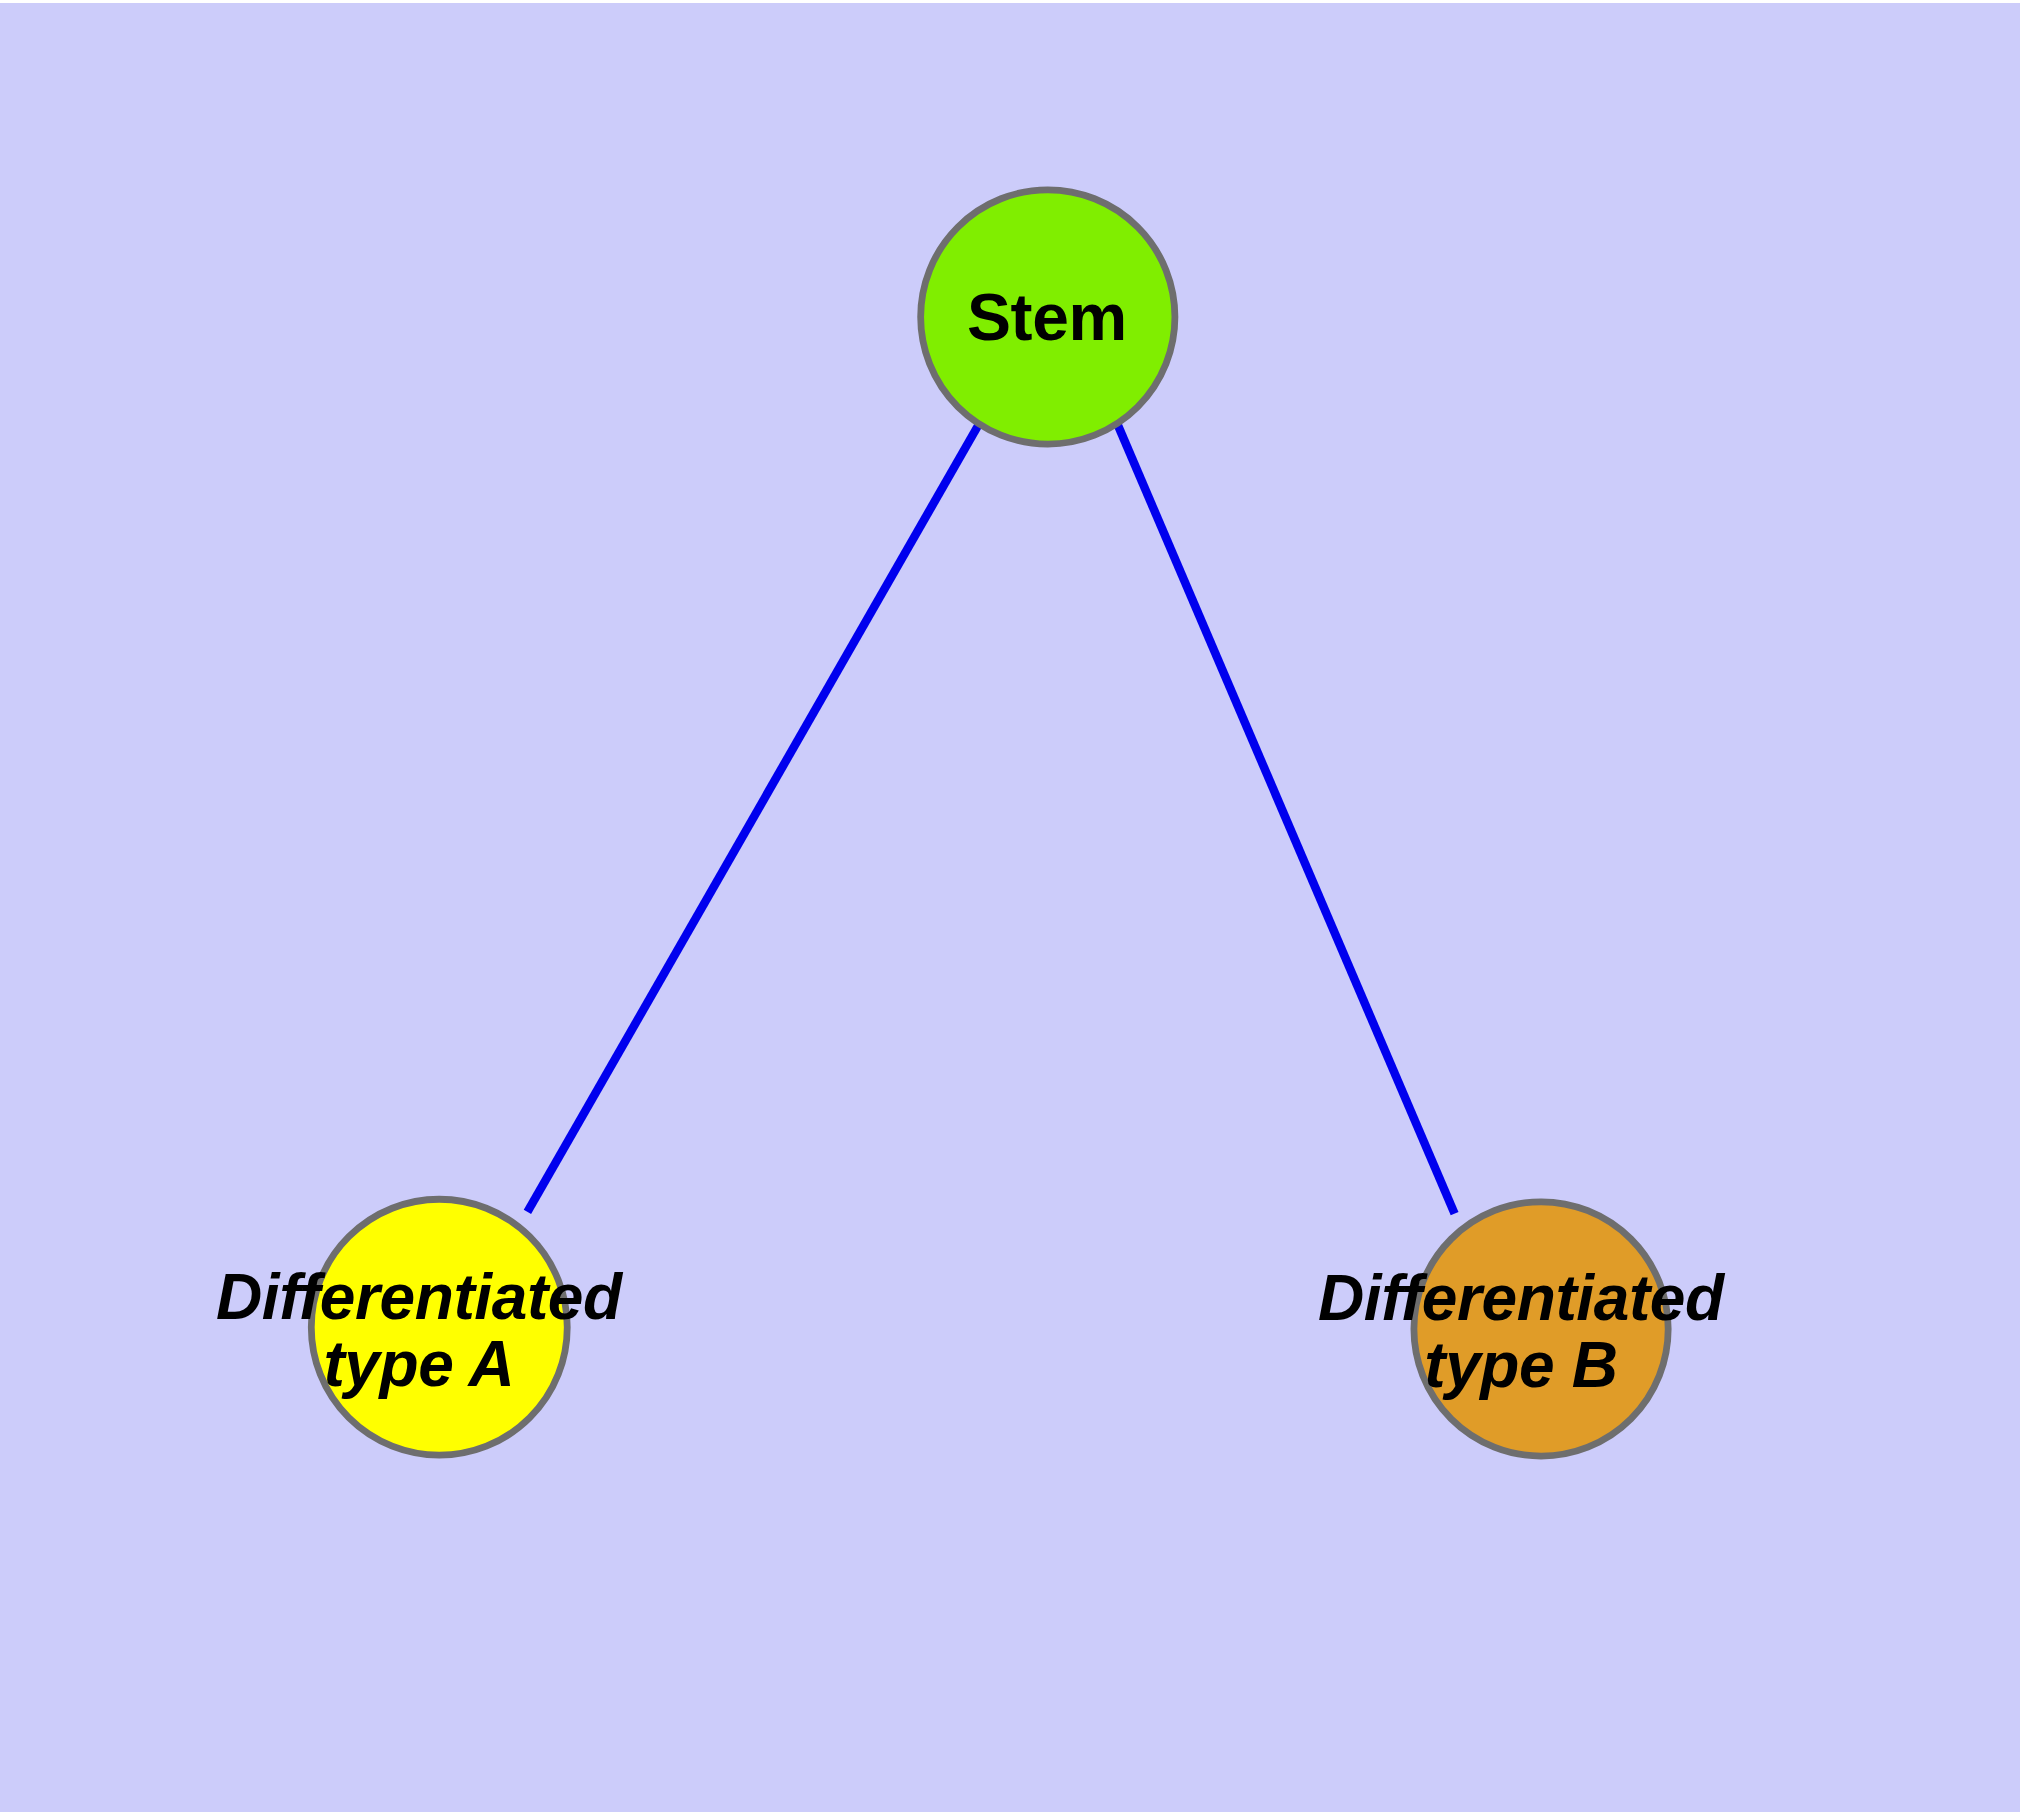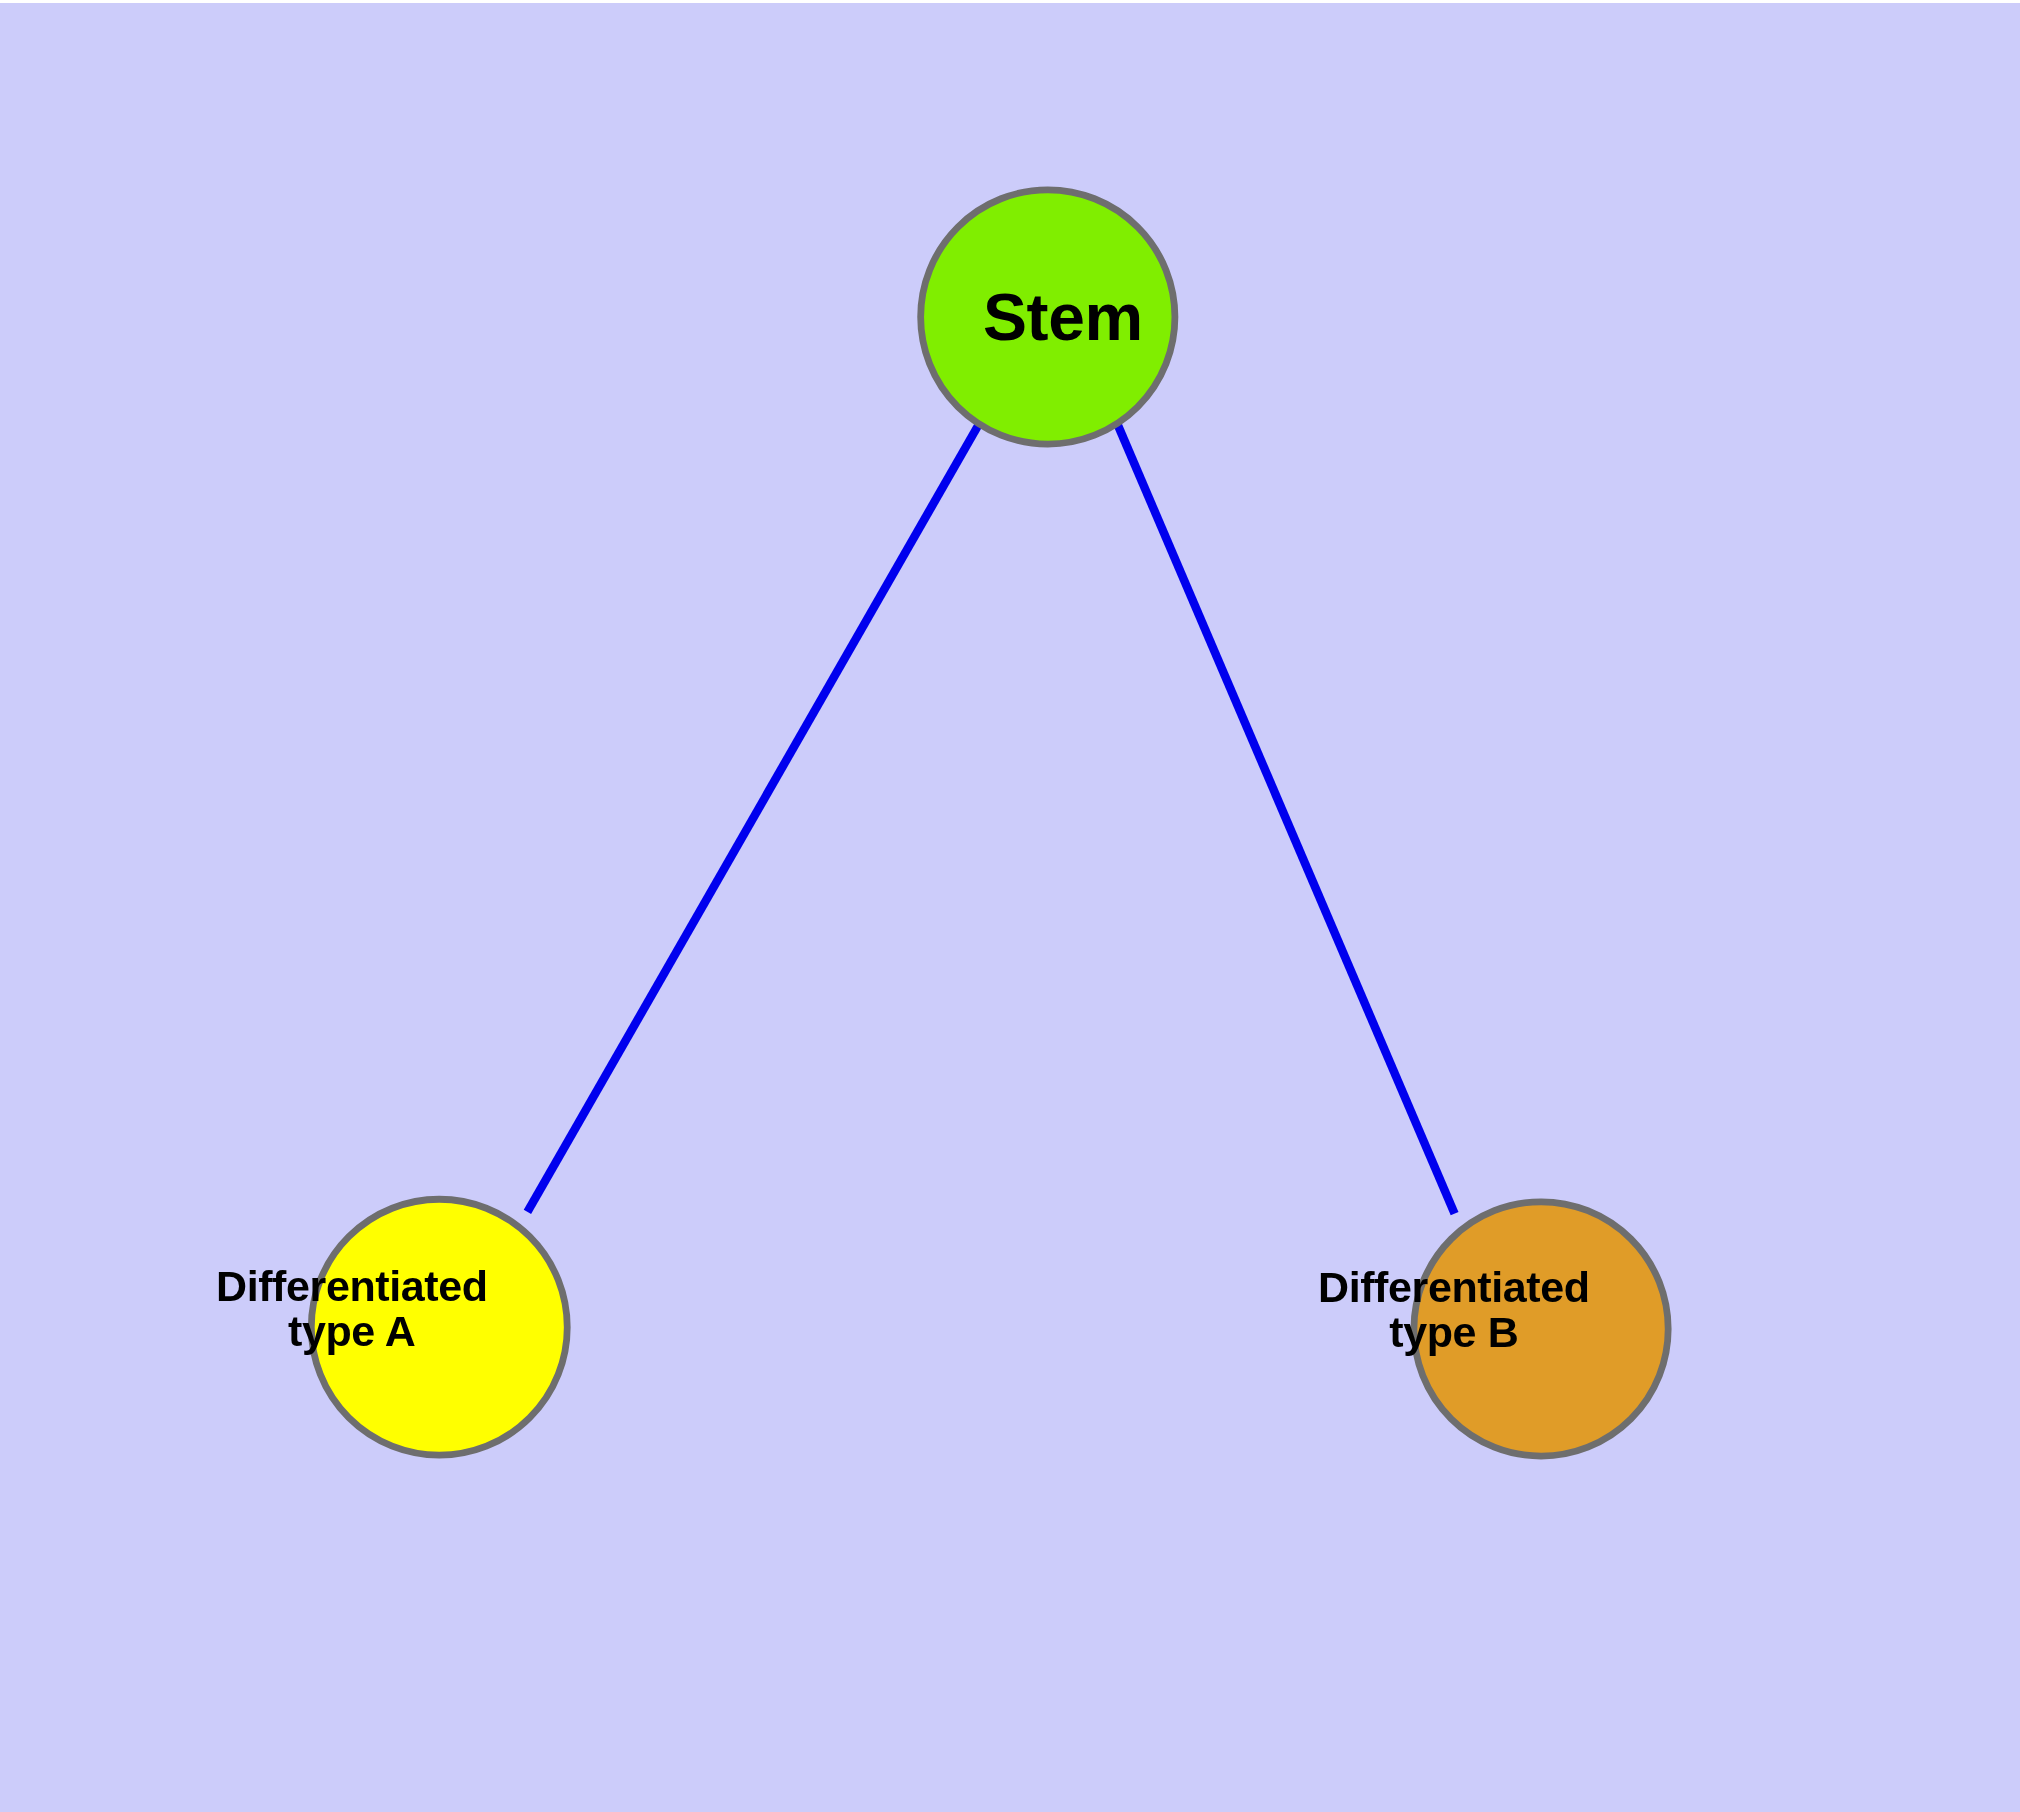--- a/index.html
+++ b/index.html
@@ -36,24 +36,24 @@
     color: #000000;
     font-weight: bold;
     line-height: 1.04;
     white-space: pre;
     letter-spacing: -0.4px;
     pointer-events: none;
     -webkit-font-smoothing: antialiased;
   }
   .node-label.root {
     font-size: 66px;
-    margin-left: 16px;
   }
   .node-label.leaf {
-    font-size: 43px;
+    font-size: 64px;
+    font-style: italic;
   }
 </style>
 </head>
 <body>
 
 <div id="canvas">
 
   <div id="plot-background"></div>
 
   <svg id="graph-svg" viewBox="0 0 2384 2138" xmlns="http://www.w3.org/2000/svg">

